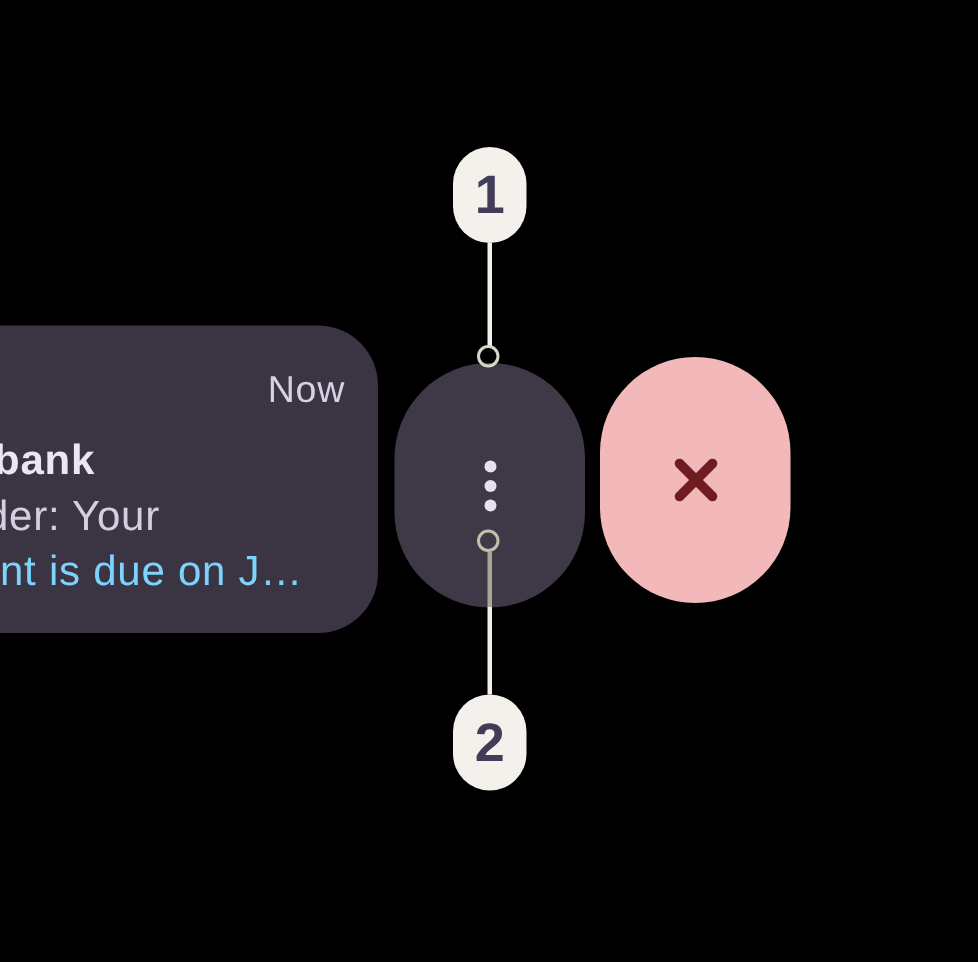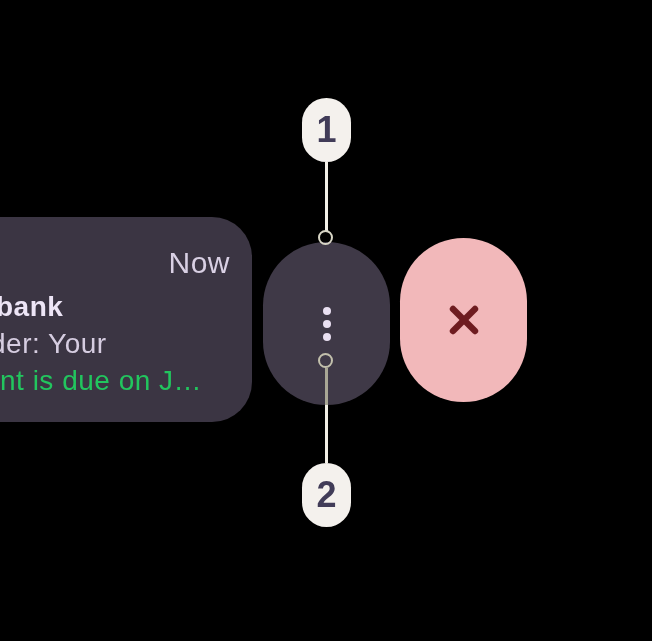--- a/index.html
+++ b/index.html
@@ -23,21 +23,21 @@
     top: 217px;
     width: 296px;
     height: 205px;
     background: #3B3543;
     border-radius: 40px;
   }
   .now-label {
     position: absolute;
     top: 31px;
     right: 22px;
-    font-size: 30px;
+    font-size: 25px;
     line-height: 1;
     letter-spacing: 0.5px;
     color: #D9D0E4;
   }
   .notif-title {
     position: absolute;
     left: 40px;
     top: 76px;
     font-size: 28px;
     line-height: 1;
@@ -56,21 +56,21 @@
     color: #D6CDE1;
     white-space: nowrap;
   }
   .notif-line2 {
     position: absolute;
     left: 44px;
     top: 150px;
     font-size: 28px;
     line-height: 1;
     letter-spacing: 0.5px;
-    color: #22c55e;
+    color: #7dd3fc;
     white-space: nowrap;
   }
 
   
   .menu-pill {
     position: absolute;
     left: 263px;
     top: 242px;
     width: 127px;
     height: 163px;

